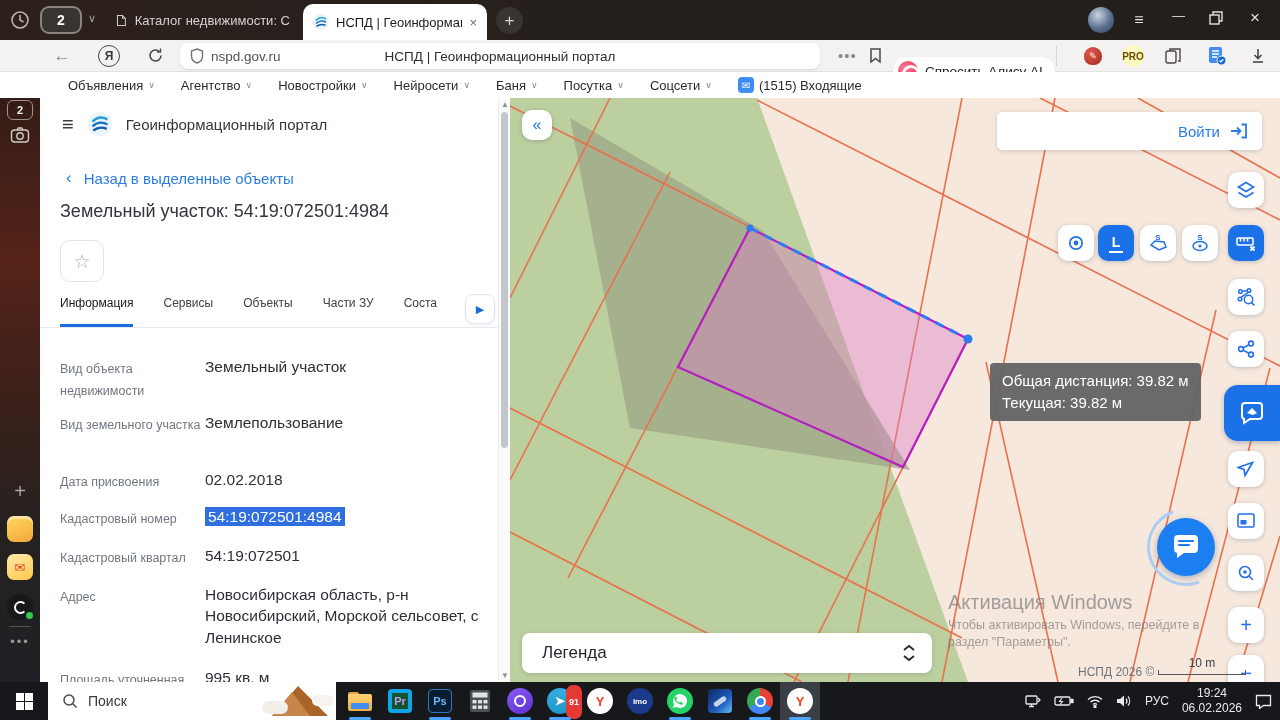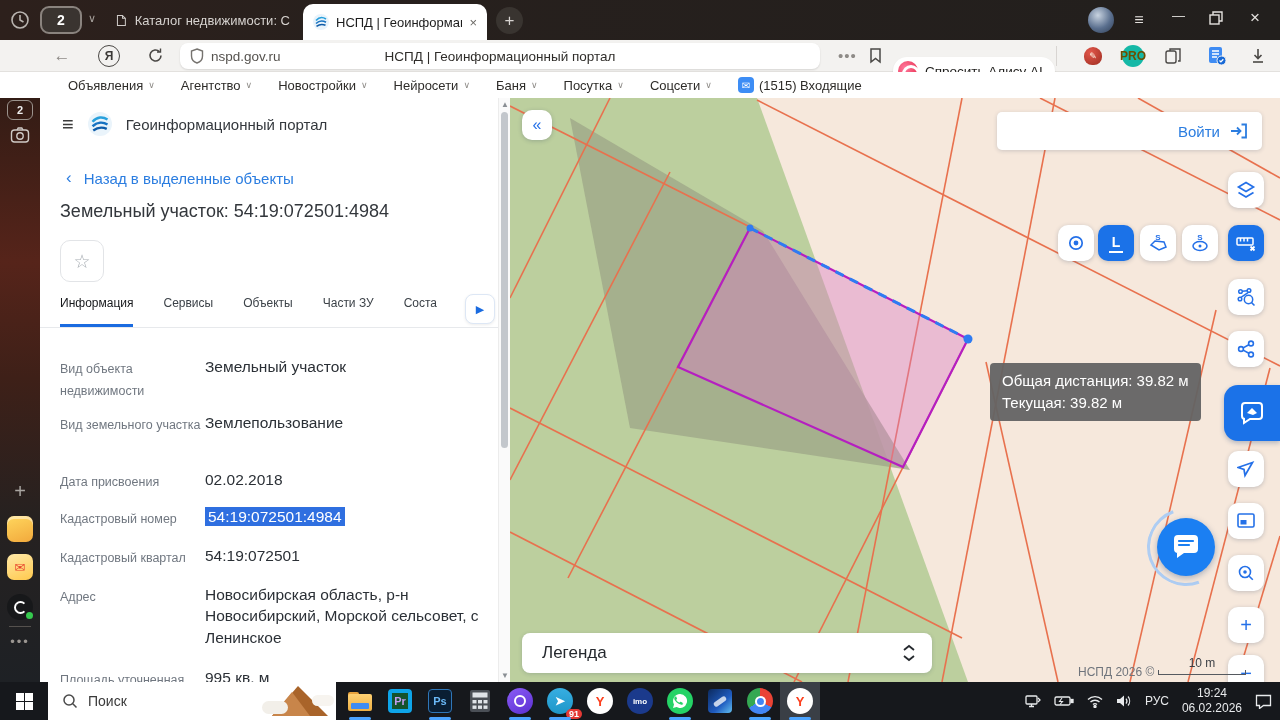--- a/index.html
+++ b/index.html
@@ -64,21 +64,21 @@
   
   #taskbar{position:absolute;left:0;top:682px;width:1280px;height:38px;background:#16181c;display:flex;align-items:center;color:#e8eaec}
   #tb-search{position:absolute;left:48px;top:0;width:288px;height:38px;background:#fff;color:#3a3a3a;display:flex;align-items:center;gap:10px;padding-left:14px;font-size:14px}
   .tb-ico{position:relative;width:40px;height:38px;display:flex;align-items:center;justify-content:center}
   .tb-ico.running::after{content:"";position:absolute;left:9px;bottom:0;width:22px;height:3px;background:#4aa3ff;border-radius:2px}
   .tb-ico.active{background:#3a3f46}
   .sq{width:24px;height:24px;border-radius:4px;display:flex;align-items:center;justify-content:center;font-weight:bold;font-size:11px}
   .circ{width:26px;height:26px;border-radius:50%;display:flex;align-items:center;justify-content:center;font-weight:bold;font-size:13px}
   #tray{position:absolute;right:8px;top:0;height:38px;display:flex;align-items:center;gap:13px;font-size:12px}
   #clockbox{text-align:center;line-height:1.25}
-  .badge{position:absolute;right:-2px;bottom:1px;background:#e53935;color:#fff;font-size:9px;border-radius:7px;padding:0 3px;font-weight:bold}
+  .badge{position:absolute;right:-2px;bottom:1px;background:#e53935;color:#fff;font-size:9px;border-radius:7px;padding:12px 3px;font-weight:bold}
 </style>
 </head>
 <body>
 
 <div id="tabbar">
   <span class="abs ico tab-glyph" style="left:8px;top:8px;width:24px;height:24px">
     <svg width="20" height="20" viewBox="0 0 20 20" fill="none" stroke="#b9b4b0" stroke-width="1.6">
         <circle cx="10" cy="10" r="8"></circle>
         <path d="M10 5v5l3.5 2"></path>
       </svg>
@@ -142,21 +142,21 @@
       </svg>
   </span>
   <div class="alice-pill">
     <span class="alice-ball"></span>
     <span>Спросить Алису AI</span>
   </div>
   <span class="abs" style="left:1056px;top:6px;width:1px;height:20px;background:#d8d5d2"></span>
   <span class="abs ico" style="left:1080px;width:26px;height:26px">
     <span style="width:18px;height:18px;border-radius:50% 50% 45% 45%;background:radial-gradient(circle at 35% 30%,#e2574b,#9e2d20);display:inline-flex;align-items:center;justify-content:center;color:#ffe;font-size:9px">✎</span>
   </span>
-  <span class="abs circ" style="left:1122px;top:5px;width:22px;height:22px;background:#14b8a6;color:#6b4e00;font-size:12px">PRO</span>
+  <span class="abs circ" style="left:1122px;top:5px;width:22px;height:22px;background:#fef9c3;color:#6b4e00;font-size:10px">PRO</span>
   <span class="abs ico" style="left:1164px">
     <svg width="18" height="18" viewBox="0 0 18 18" fill="none" stroke="#4a4845" stroke-width="1.4">
         <rect x="2" y="4" width="10" height="12" rx="2"></rect>
         <path d="M6 4V2h10v12h-2"></path>
       </svg>
   </span>
   <span class="abs ico" style="left:1205px;width:24px;height:24px;position:absolute">
     <svg width="22" height="22" viewBox="0 0 22 22">
         <rect x="3" y="2" width="13" height="16" rx="2" fill="#3f8cf3"></rect>
         <path d="M6 6h7M6 9h7M6 12h5" stroke="#fff" stroke-width="1.3"></path>
@@ -436,20 +436,24 @@
   </div>
 
   <div id="legend">
     <span>Легенда</span>
     <svg width="14" height="18" viewBox="0 0 14 18" fill="none" stroke="#25292e" stroke-width="1.8">
         <path d="M2 6l5-4 5 4"></path>
         <path d="M2 12l5 4 5-4"></path>
       </svg>
   </div>
 
+  <div id="watermark">
+    <div class="wt1">Активация Windows</div>
+    <div class="wt2"><span>Чтобы активировать Windows, перейдите в</span><br><span>раздел "Параметры".</span></div>
+  </div>
 
   <div id="map-copy">НСПД 2026 ©</div>
   <div id="scalebar">
     <div>10 m</div>
     <div class="bar"></div>
   </div>
 </div>
 
 <div id="taskbar">
   <span class="tb-ico" style="width:48px">

